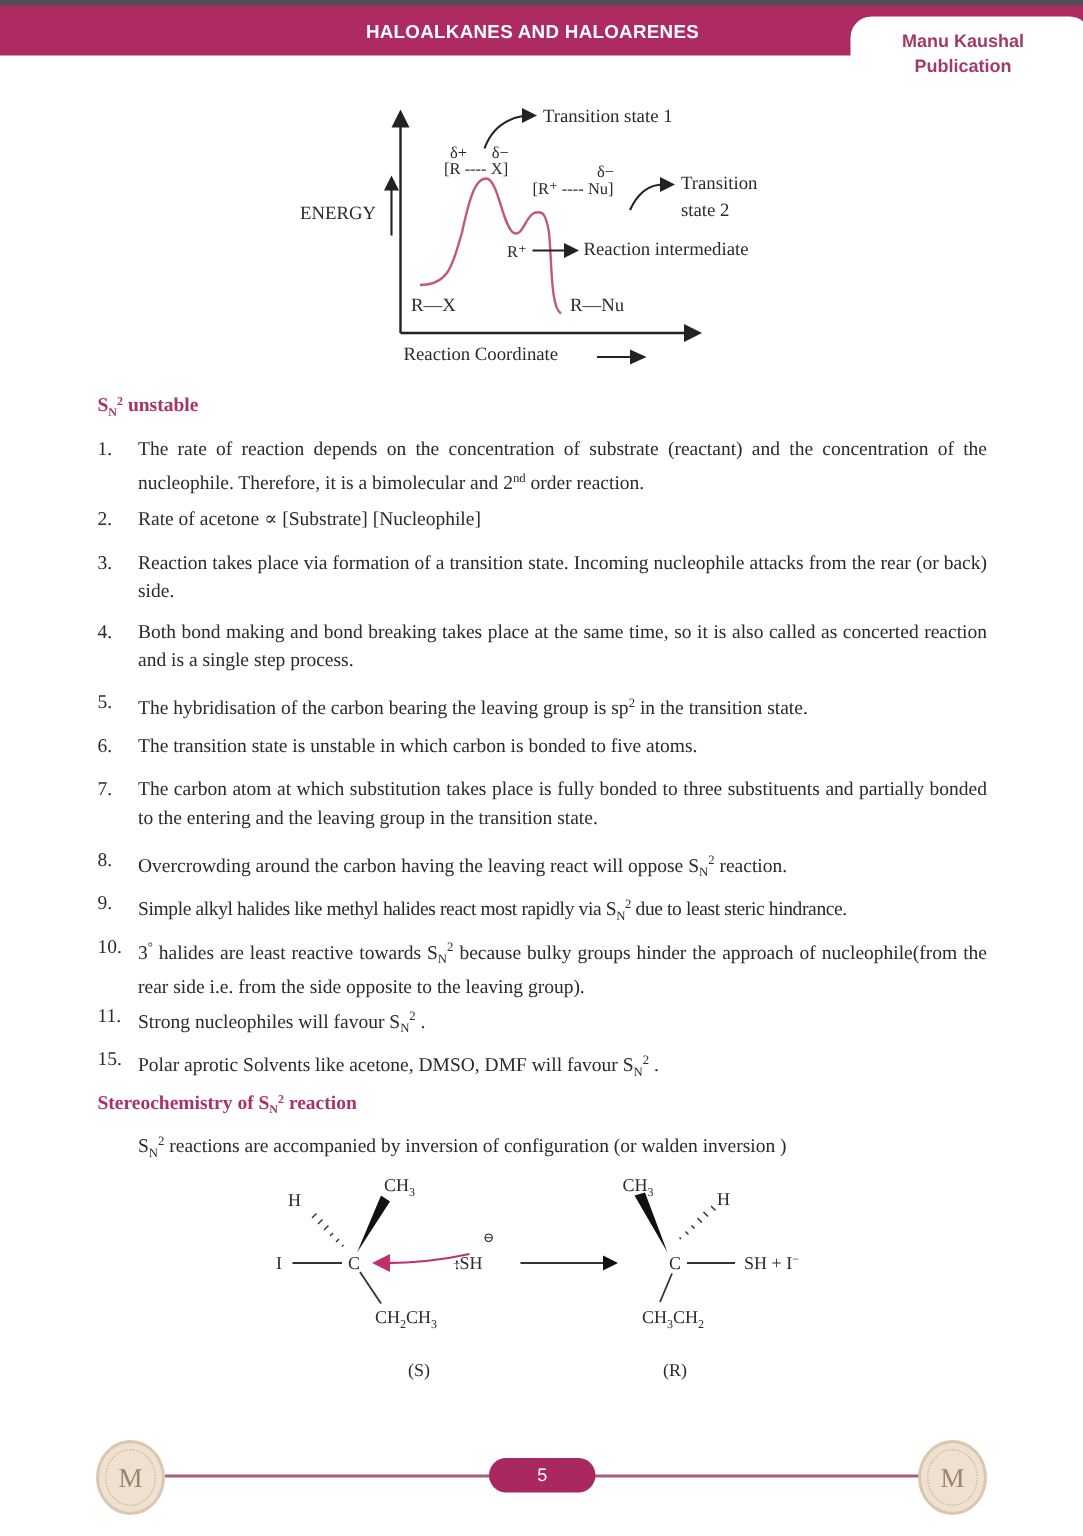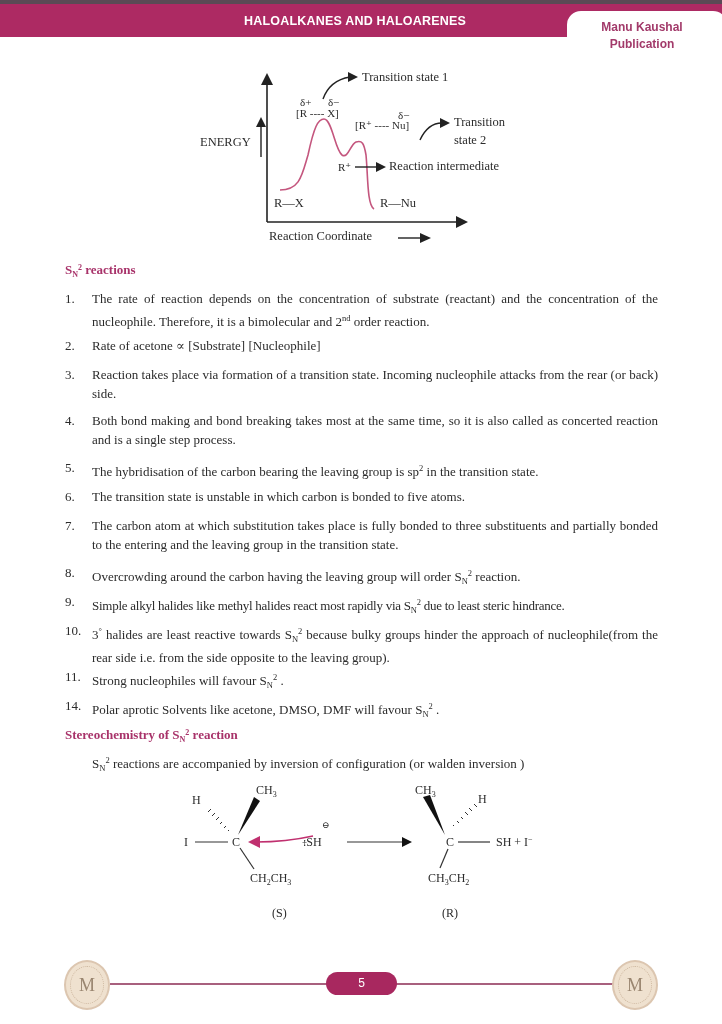--- a/index.html
+++ b/index.html
@@ -101,69 +101,69 @@
   <div class="dlabel" style="left:264px; top:50px;">Transition</div>
   <div class="dlabel" style="left:264px; top:68px;text-align:right;">state 2</div>
   <div class="dlabel" style="left:10px; top:70px;">ENERGY</div>
   <div class="dlabel dsmall" style="left:148px; top:96px;">R⁺</div>
   <div class="dlabel" style="left:199px; top:94px;">Reaction intermediate</div>
   <div class="dlabel" style="left:84px; top:131px;">R—X</div>
   <div class="dlabel" style="left:190px; top:131px;">R—Nu</div>
   <div class="dlabel" style="left:79px; top:164px;">Reaction Coordinate</div>
 </div>
 
-<div class="section-heading" style="top:262px;"><span>S</span><sub>N</sub><sup>2</sup><span> reactions</span></div>
+<div class="section-heading" style="top:262px;"><span>S</span><sub>N</sub><sup>2</sup><span> unstable</span></div>
 
 <div class="list" style="top:0;">
   <div class="item" style="top:290px;">
     <span class="num">1.</span>
     <span class="text"><span>The rate of reaction depends on the concentration of substrate (reactant) and the concentration of the nucleophile. Therefore, it is a bimolecular and 2</span><sup>nd</sup><span> order reaction.</span></span>
   </div>
   <div class="item" style="top:337px;">
     <span class="num">2.</span>
     <span class="text">Rate of acetone ∝ [Substrate] [Nucleophile]</span>
   </div>
   <div class="item" style="top:366px;">
     <span class="num">3.</span>
     <span class="text">Reaction takes place via formation of a transition state. Incoming nucleophile attacks from the rear (or back) side.</span>
   </div>
   <div class="item" style="top:412px;">
     <span class="num">4.</span>
-    <span class="text">Both bond making and bond breaking takes most at the same time, so it is also called as concerted reaction and is a single step process.</span>
+    <span class="text">Both bond making and bond breaking takes place at the same time, so it is also called as concerted reaction and is a single step process.</span>
   </div>
   <div class="item" style="top:459px;">
     <span class="num">5.</span>
     <span class="text"><span>The hybridisation of the carbon bearing the leaving group is sp</span><sup>2</sup><span> in the transition state.</span></span>
   </div>
   <div class="item" style="top:488px;">
     <span class="num">6.</span>
     <span class="text">The transition state is unstable in which carbon is bonded to five atoms.</span>
   </div>
   <div class="item" style="top:517px;">
     <span class="num">7.</span>
     <span class="text">The carbon atom at which substitution takes place is fully bonded to three substituents and partially bonded to the entering and the leaving group in the transition state.</span>
   </div>
   <div class="item" style="top:564px;">
     <span class="num">8.</span>
-    <span class="text"><span>Overcrowding around the carbon having the leaving group will order S</span><sub>N</sub><sup>2</sup><span> reaction.</span></span>
+    <span class="text"><span>Overcrowding around the carbon having the leaving react will oppose S</span><sub>N</sub><sup>2</sup><span> reaction.</span></span>
   </div>
   <div class="item" style="top:593px;">
     <span class="num">9.</span>
     <span class="text" style="letter-spacing:-0.25px;"><span>Simple alkyl halides like methyl halides react most rapidly via S</span><sub>N</sub><sup>2</sup><span> due to least steric hindrance.</span></span>
   </div>
   <div class="item" style="top:622px;">
     <span class="num">10.</span>
     <span class="text"><span>3</span><sup>°</sup><span> halides are least reactive towards S</span><sub>N</sub><sup>2</sup><span> because bulky groups hinder the approach of nucleophile(from the rear side i.e. from the side opposite to the leaving group).</span></span>
   </div>
   <div class="item" style="top:668px;">
     <span class="num">11.</span>
     <span class="text"><span>Strong nucleophiles will favour S</span><sub>N</sub><sup>2</sup><span> .</span></span>
   </div>
   <div class="item" style="top:697px;">
-    <span class="num">14.</span>
+    <span class="num">15.</span>
     <span class="text"><span>Polar aprotic Solvents like acetone, DMSO, DMF will favour S</span><sub>N</sub><sup>2</sup><span> .</span></span>
   </div>
 </div>
 
 <div class="section-heading" style="top:727px;"><span>Stereochemistry of S</span><sub>N</sub><sup>2</sup><span> reaction</span></div>
 
 <div class="intro"><span>S</span><sub>N</sub><sup>2</sup><span> reactions are accompanied by inversion of configuration (or walden inversion )</span></div>
 
 <div class="mech">
   <svg width="400" height="150" viewBox="0 0 400 150">

